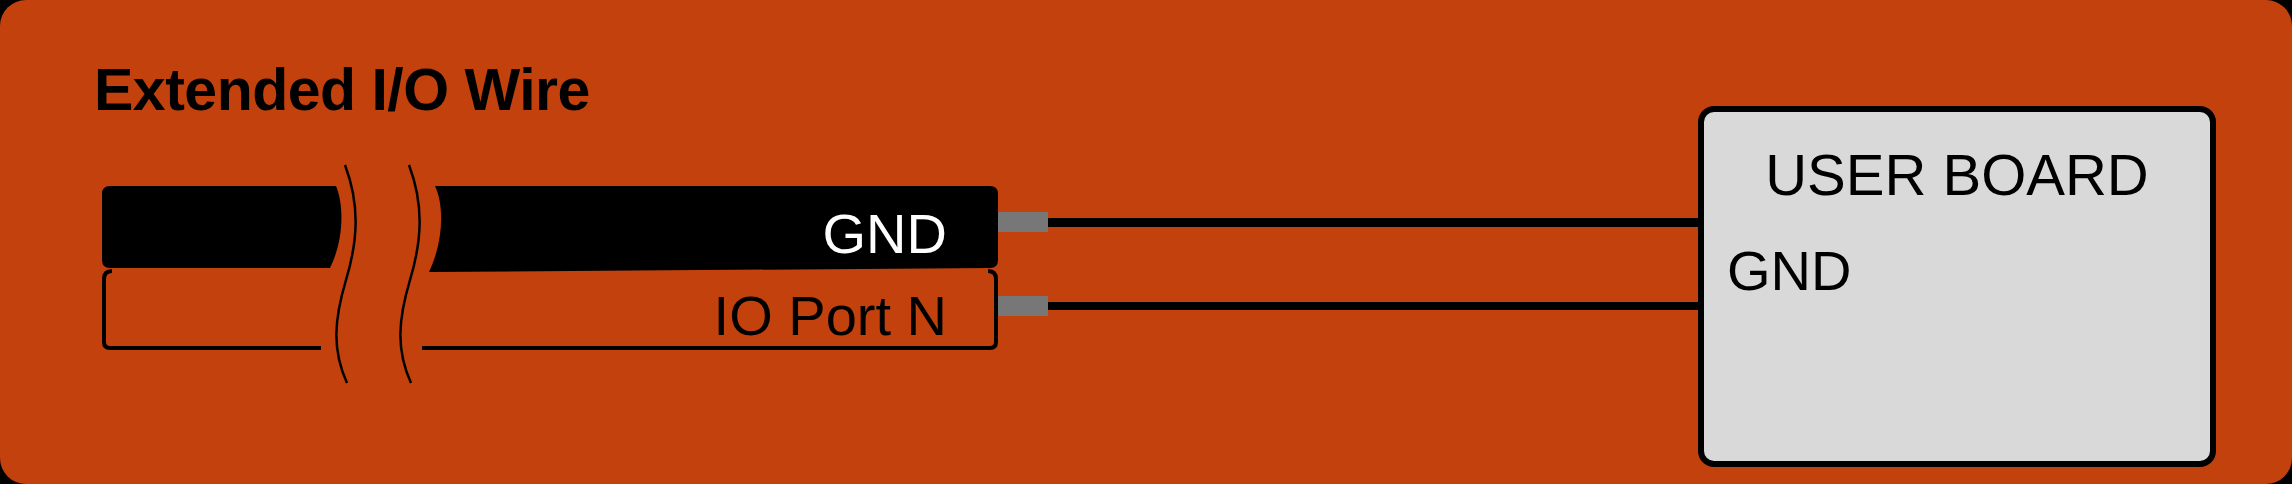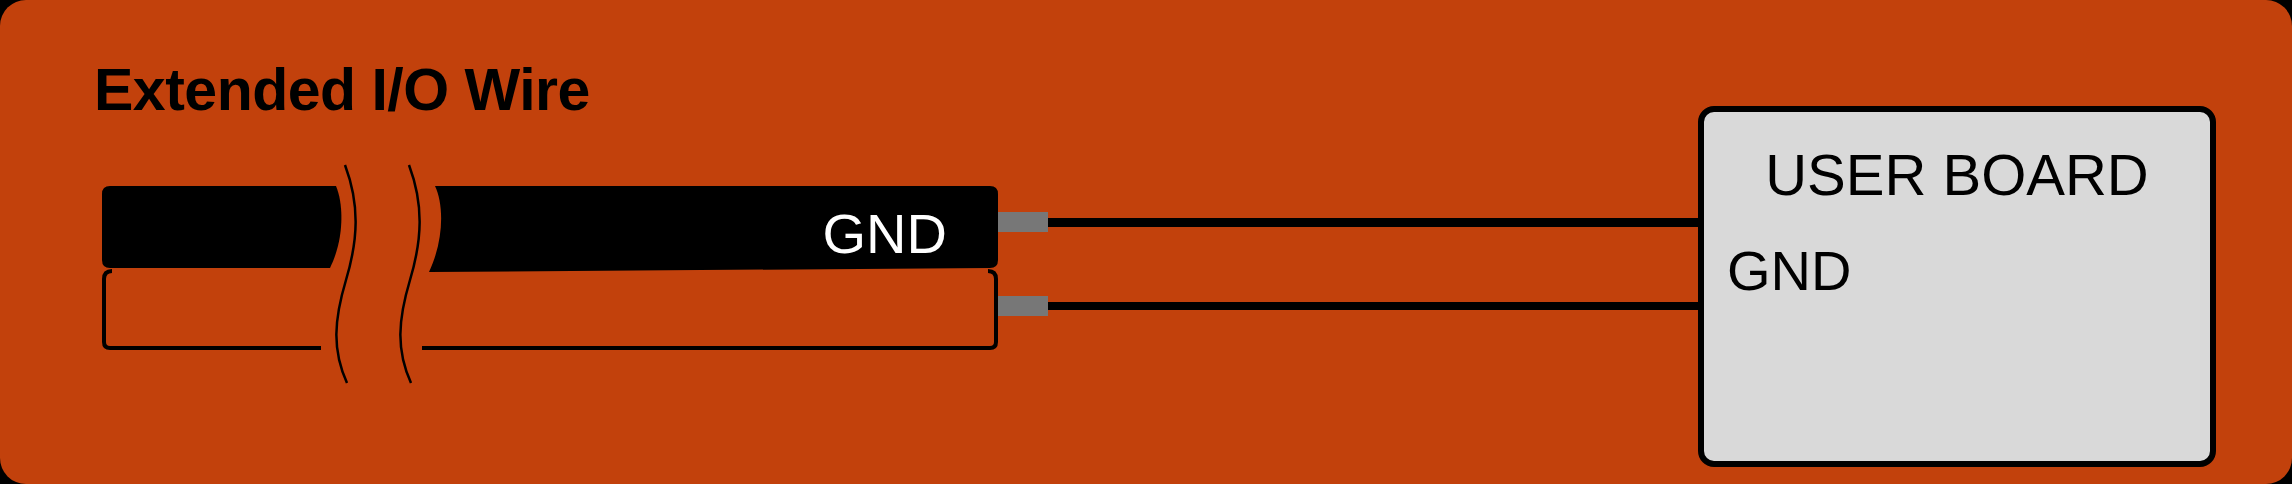--- a/index.html
+++ b/index.html
@@ -57,19 +57,20 @@
     <path d="M409 165 C424 205 422 240 410 280 C398 320 396 350 411 383" fill="none" stroke="#000" stroke-width="2.5"></path>
 
     <rect x="998" y="212" width="50" height="20" fill="#777777"></rect>
     <rect x="998" y="296" width="50" height="20" fill="#777777"></rect>
 
     <rect x="1048" y="218" width="652" height="9" fill="#000"></rect>
     <rect x="1048" y="302" width="652" height="8" fill="#000"></rect>
   </svg>
 
   <div class="lbl cable-gnd-label">GND</div>
+  <div class="lbl cable-io-label">IO Port N</div>
 
   <div class="board">
     <div class="board-title">USER BOARD</div>
     <div class="board-pin pin-gnd">GND</div>
   </div>
 
 </div>
 
 </body></html>

